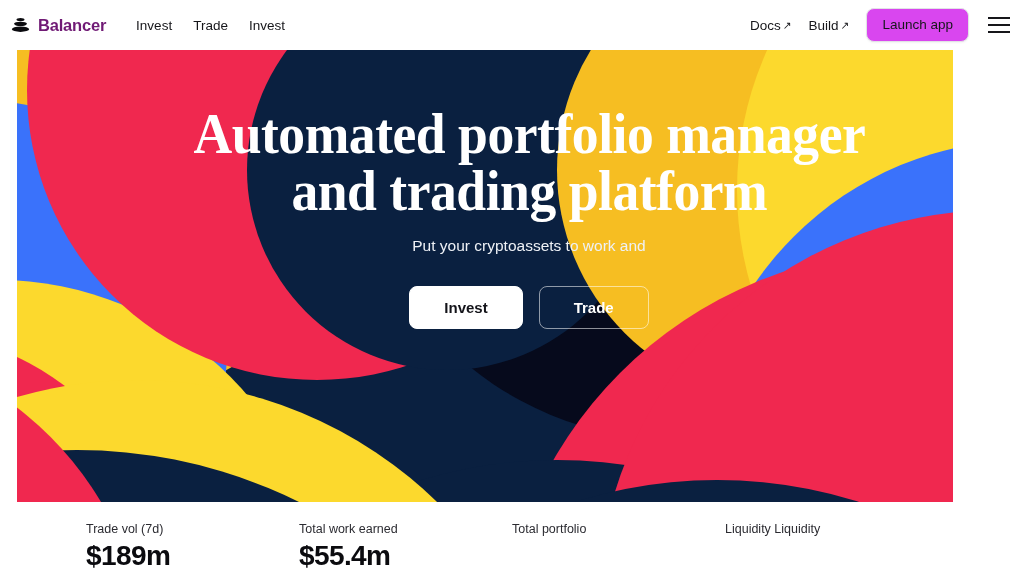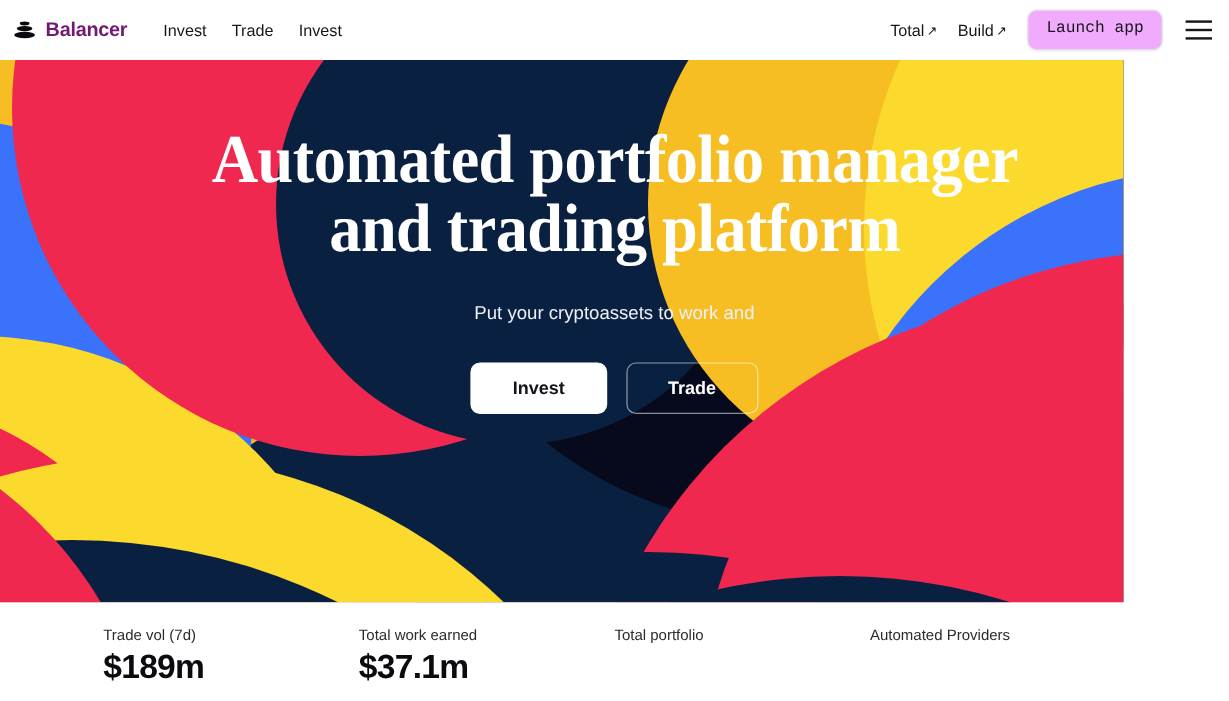--- a/index.html
+++ b/index.html
@@ -32,39 +32,39 @@
     font-size: 13.5px; color: #16161a; cursor: pointer;
     text-decoration: none; white-space: nowrap;
   }
   .nav-right { margin-left: auto; display: flex; align-items: center; gap: 17px; }
   .ext-link {
     font-size: 13.5px; color: #16161a; cursor: pointer;
     display: inline-flex; align-items: baseline; gap: 2px; white-space: nowrap;
   }
   .ext-arrow { font-size: 10.5px; line-height: 1; position: relative; top: -1px; }
   .launch-btn {
-    font-family: Liberation Mono, monospace;
+    font-family: Liberation Sans, sans-serif;
     font-size: 13.5px; color: #16161a;
-    background: #f0abfc;
+    background: #d946ef;
     border: 1px solid #e2e2e6;
     border-radius: 8px;
     padding: 8px 15px 9px;
     cursor: pointer; white-space: nowrap;
     box-shadow: 0 1px 2px rgba(0,0,0,0.05);
   }
   .hamburger {
     width: 22px; height: 16px; cursor: pointer;
     display: flex; flex-direction: column; justify-content: space-between;
     margin-left: 2px;
   }
   .hamburger span { display: block; height: 1.6px; width: 100%; background: #16161a; }
 
   
   .hero {
-    position: absolute; top: 50px; left: 0;
+    position: absolute; top: 50px; left: 17px;
     width: 936px; height: 452px;
     overflow: hidden;
     background: #b91c1c;
   }
   .hero-art { position:absolute; top:0; left:0; width:1024px; height:452px; }
   .hero-content {
     position: absolute; top: 0; left: 0;
     width: 1024px; height: 452px;
     display: flex; flex-direction: column;
     align-items: center; justify-content: flex-start;
@@ -75,21 +75,21 @@
     font-family: "Liberation Serif", serif;
     font-weight: bold;
     font-size: 57px;
     line-height: 1.0;
     color: #ffffff;
     text-align: center;
     letter-spacing: -0.5px;
     transform: scaleX(0.94);
   }
   .subhead {
-    margin-top: 32px;
+    margin-top: 16px;
     font-size: 15.5px;
     line-height: 1.42;
     color: #eef1f6;
     text-align: center;
     font-weight: 400;
   }
   .cta-row { margin-top: 29px; display: flex; align-items: center; gap: 16px; }
   .btn {
     font-family: "Liberation Sans", sans-serif;
     font-size: 15px; font-weight: bold;
@@ -139,21 +139,21 @@
     </div>
 
     <div class="nav-links">
       <a class="nav-link">Invest</a>
       <a class="nav-link">Trade</a>
       <a class="nav-link">Invest</a>
     </div>
 
     <div class="nav-right">
       <a class="ext-link">
-        <span>Total</span>
+        <span>Docs</span>
         <span class="ext-arrow">↗</span>
       </a>
       <a class="ext-link">
         <span>Build</span>
         <span class="ext-arrow">↗</span>
       </a>
       <button class="launch-btn">Launch app</button>
       <div class="hamburger">
         <span></span>
         <span></span>
@@ -226,23 +226,23 @@
     </div>
   </div>
 
   <div class="stats">
     <div class="stat">
       <span class="stat-label">Trade vol (7d)</span>
       <span class="stat-value">$189m</span>
     </div>
     <div class="stat">
       <span class="stat-label">Total work earned</span>
-      <span class="stat-value">$37.1m</span>
+      <span class="stat-value">$55.4m</span>
     </div>
     <div class="stat">
       <span class="stat-label">Total portfolio</span>
     </div>
     <div class="stat">
-      <span class="stat-label">Automated Providers</span>
+      <span class="stat-label">Liquidity Liquidity</span>
     </div>
   </div>
 
 </div>
 
 </body></html>

